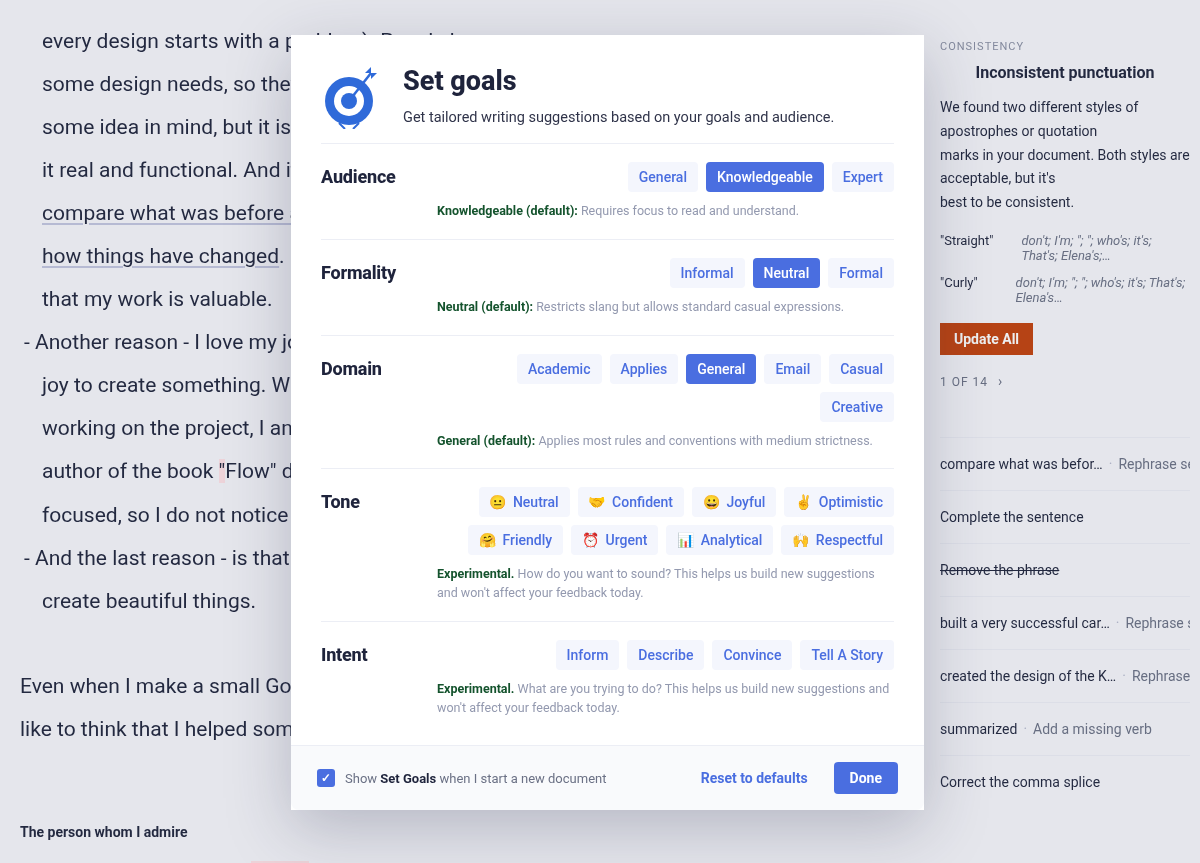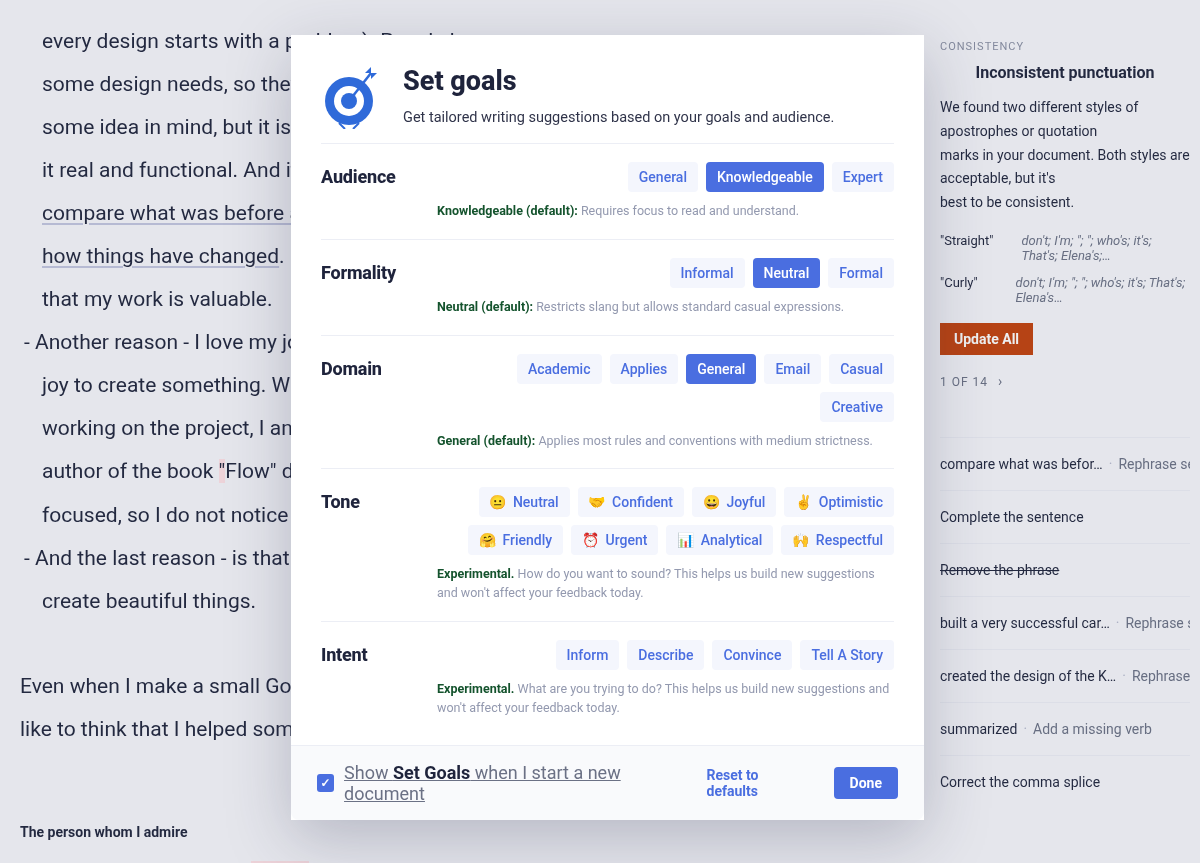--- a/index.html
+++ b/index.html
@@ -102,21 +102,21 @@
     padding:16px 26px;
     background:#f9fafc;
     border-top:1px solid #eceef5;
     display:flex; align-items:center; gap:10px;
     border-radius:0 0 8px 8px;
   }
   .chk {
     width:18px; height:18px; border-radius:3px; background:#4a6ee0; display:inline-flex;
     align-items:center; justify-content:center; color:#fff; font-size:12px; font-weight:700;
   }
-  .footer-text { font-size:18px; color:#6b7185;text-decoration:underline; }
+  .footer-text { font-size:13px; color:#6b7185; }
   .footer-text strong { color:#1f243c; font-weight:700;}
   .footer-spacer { flex:1; }
   .link-btn { color:#4a6ee0; font-weight:700; font-size:14px; cursor:pointer; }
   .done-btn { background:#4a6ee0; color:#fff; font-weight:700; font-size:14px; padding:8px 16px; border-radius:4px; margin-left:16px; cursor:pointer;}
 
 </style>
 </head>
 <body>
 
 <div class="doc">

